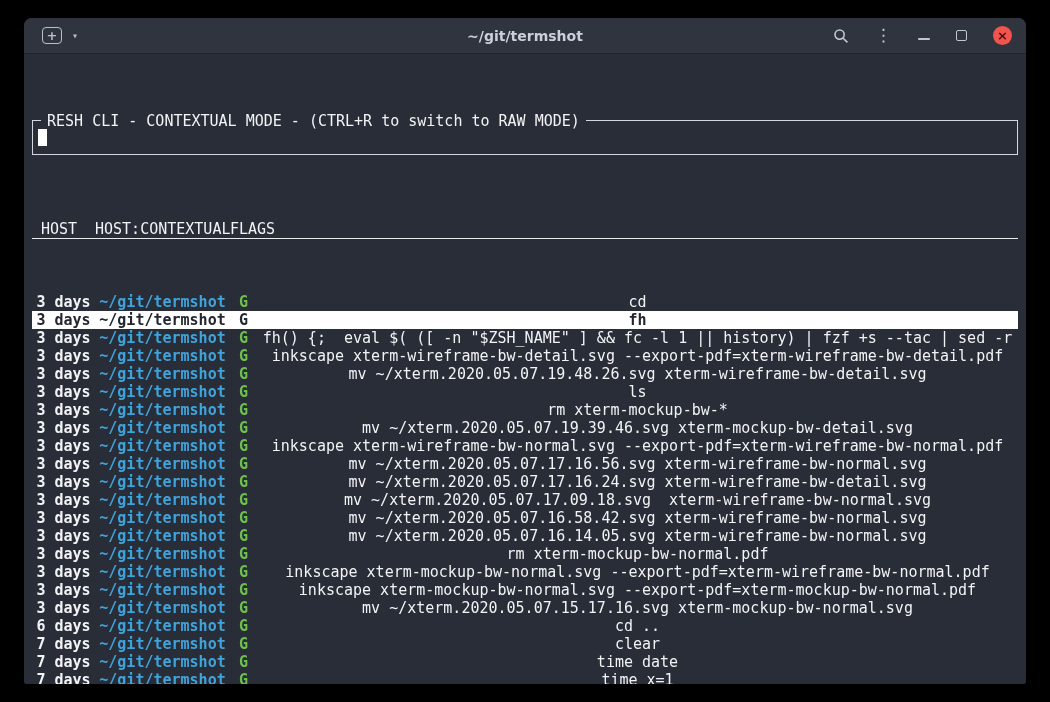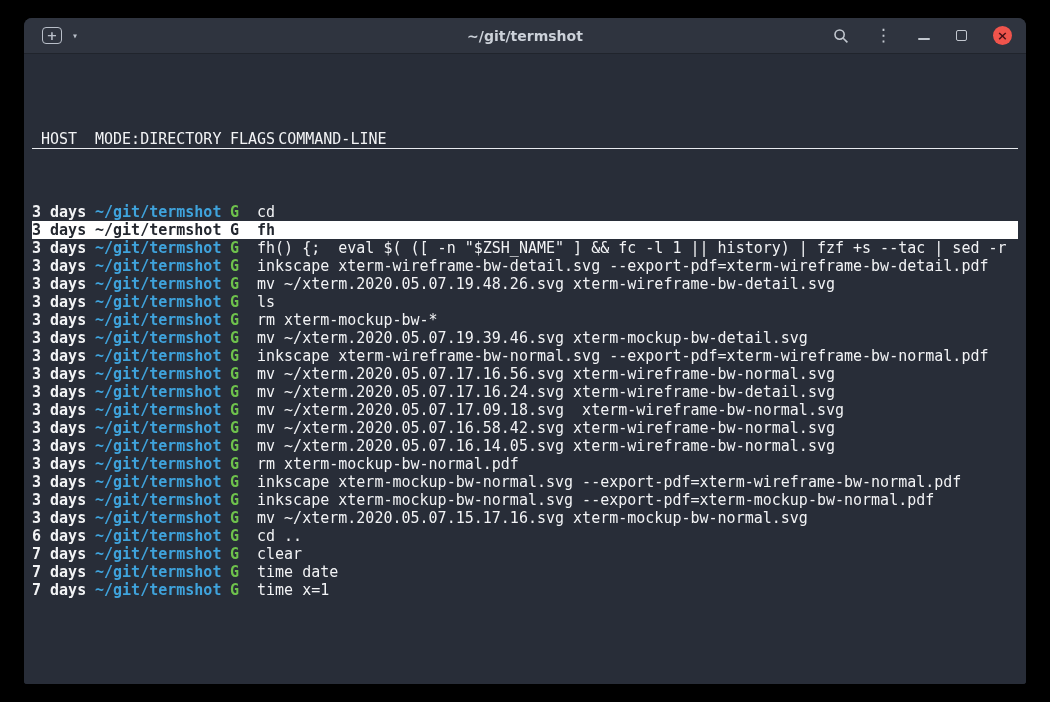--- a/index.html
+++ b/index.html
@@ -45,21 +45,21 @@
   .frame{margin-top:8px;margin-bottom:11px;border:1px solid var(--frame-border);
          height:35px;position:relative;}
   .frame-title{position:absolute;top:-9px;left:8px;background:var(--terminal-bg);
                padding:0 6px;color:var(--foreground);}
   .cursor{position:absolute;left:5px;top:8px;width:9px;height:17px;background:#ffffff;}
   .hdr{display:flex;height:19px;border-bottom:1px solid #e8eaee;}
   .h-time{width:63px;padding-left:9px;}
   .h-dir{width:135px;}
   .h-flag{margin-right:3px;}
   .h-cmd{flex:1;}
-  .row{display:flex;height:18px;}
+  .row{display:flex;height:18px;text-align:center;}
   .c-time{width:63px;font-weight:700;}
   .c-dir{width:135px;color:var(--directory-blue);font-weight:700;}
   .c-flag{width:27px;color:var(--flag-green);font-weight:700;}
   .c-cmd{flex:1;overflow:hidden;}
   .row.selected{background:var(--selection-bg);color:var(--selection-fg);font-weight:700;}
   .row.selected .c-dir,.row.selected .c-flag{color:var(--selection-fg);}
 </style>
 </head>
 <body>
 
@@ -80,26 +80,29 @@
       </span>
       <span class="icon-menu">⋮</span>
       <span class="btn-min"></span>
       <span class="btn-restore"></span>
       <span class="btn-close">×</span>
     </div>
   </div>
 
   <div class="term">
 
+    <div class="frame">
+      <span class="frame-title">RESH CLI - CONTEXTUAL MODE - (CTRL+R to switch to RAW MODE)</span>
+      <span class="cursor"></span>
+    </div>
 
     <div class="hdr">
       <span class="h-time">HOST</span>
-      <span class="h-dir">MODE:DIRECTORY</span>
+      <span class="h-dir">HOST:CONTEXTUAL</span>
       <span class="h-flag">FLAGS</span>
-      <span class="h-cmd">COMMAND-LINE</span>
     </div>
 
     <div id="rows"><div class="row"><span class="c-time">3 days</span><span class="c-dir">~/git/termshot</span><span class="c-flag">G</span><span class="c-cmd">cd</span></div><div class="row selected"><span class="c-time">3 days</span><span class="c-dir">~/git/termshot</span><span class="c-flag">G</span><span class="c-cmd">fh</span></div><div class="row"><span class="c-time">3 days</span><span class="c-dir">~/git/termshot</span><span class="c-flag">G</span><span class="c-cmd">fh() {;  eval $( ([ -n "$ZSH_NAME" ] &amp;&amp; fc -l 1 || history) | fzf +s --tac | sed -r</span></div><div class="row"><span class="c-time">3 days</span><span class="c-dir">~/git/termshot</span><span class="c-flag">G</span><span class="c-cmd">inkscape xterm-wireframe-bw-detail.svg --export-pdf=xterm-wireframe-bw-detail.pdf</span></div><div class="row"><span class="c-time">3 days</span><span class="c-dir">~/git/termshot</span><span class="c-flag">G</span><span class="c-cmd">mv ~/xterm.2020.05.07.19.48.26.svg xterm-wireframe-bw-detail.svg</span></div><div class="row"><span class="c-time">3 days</span><span class="c-dir">~/git/termshot</span><span class="c-flag">G</span><span class="c-cmd">ls</span></div><div class="row"><span class="c-time">3 days</span><span class="c-dir">~/git/termshot</span><span class="c-flag">G</span><span class="c-cmd">rm xterm-mockup-bw-*</span></div><div class="row"><span class="c-time">3 days</span><span class="c-dir">~/git/termshot</span><span class="c-flag">G</span><span class="c-cmd">mv ~/xterm.2020.05.07.19.39.46.svg xterm-mockup-bw-detail.svg</span></div><div class="row"><span class="c-time">3 days</span><span class="c-dir">~/git/termshot</span><span class="c-flag">G</span><span class="c-cmd">inkscape xterm-wireframe-bw-normal.svg --export-pdf=xterm-wireframe-bw-normal.pdf</span></div><div class="row"><span class="c-time">3 days</span><span class="c-dir">~/git/termshot</span><span class="c-flag">G</span><span class="c-cmd">mv ~/xterm.2020.05.07.17.16.56.svg xterm-wireframe-bw-normal.svg</span></div><div class="row"><span class="c-time">3 days</span><span class="c-dir">~/git/termshot</span><span class="c-flag">G</span><span class="c-cmd">mv ~/xterm.2020.05.07.17.16.24.svg xterm-wireframe-bw-detail.svg</span></div><div class="row"><span class="c-time">3 days</span><span class="c-dir">~/git/termshot</span><span class="c-flag">G</span><span class="c-cmd">mv ~/xterm.2020.05.07.17.09.18.svg  xterm-wireframe-bw-normal.svg</span></div><div class="row"><span class="c-time">3 days</span><span class="c-dir">~/git/termshot</span><span class="c-flag">G</span><span class="c-cmd">mv ~/xterm.2020.05.07.16.58.42.svg xterm-wireframe-bw-normal.svg</span></div><div class="row"><span class="c-time">3 days</span><span class="c-dir">~/git/termshot</span><span class="c-flag">G</span><span class="c-cmd">mv ~/xterm.2020.05.07.16.14.05.svg xterm-wireframe-bw-normal.svg</span></div><div class="row"><span class="c-time">3 days</span><span class="c-dir">~/git/termshot</span><span class="c-flag">G</span><span class="c-cmd">rm xterm-mockup-bw-normal.pdf</span></div><div class="row"><span class="c-time">3 days</span><span class="c-dir">~/git/termshot</span><span class="c-flag">G</span><span class="c-cmd">inkscape xterm-mockup-bw-normal.svg --export-pdf=xterm-wireframe-bw-normal.pdf</span></div><div class="row"><span class="c-time">3 days</span><span class="c-dir">~/git/termshot</span><span class="c-flag">G</span><span class="c-cmd">inkscape xterm-mockup-bw-normal.svg --export-pdf=xterm-mockup-bw-normal.pdf</span></div><div class="row"><span class="c-time">3 days</span><span class="c-dir">~/git/termshot</span><span class="c-flag">G</span><span class="c-cmd">mv ~/xterm.2020.05.07.15.17.16.svg xterm-mockup-bw-normal.svg</span></div><div class="row"><span class="c-time">6 days</span><span class="c-dir">~/git/termshot</span><span class="c-flag">G</span><span class="c-cmd">cd ..</span></div><div class="row"><span class="c-time">7 days</span><span class="c-dir">~/git/termshot</span><span class="c-flag">G</span><span class="c-cmd">clear</span></div><div class="row"><span class="c-time">7 days</span><span class="c-dir">~/git/termshot</span><span class="c-flag">G</span><span class="c-cmd">time date</span></div><div class="row"><span class="c-time">7 days</span><span class="c-dir">~/git/termshot</span><span class="c-flag">G</span><span class="c-cmd">time x=1</span></div></div>
 
     
 
     
 
   </div>
 </div>

